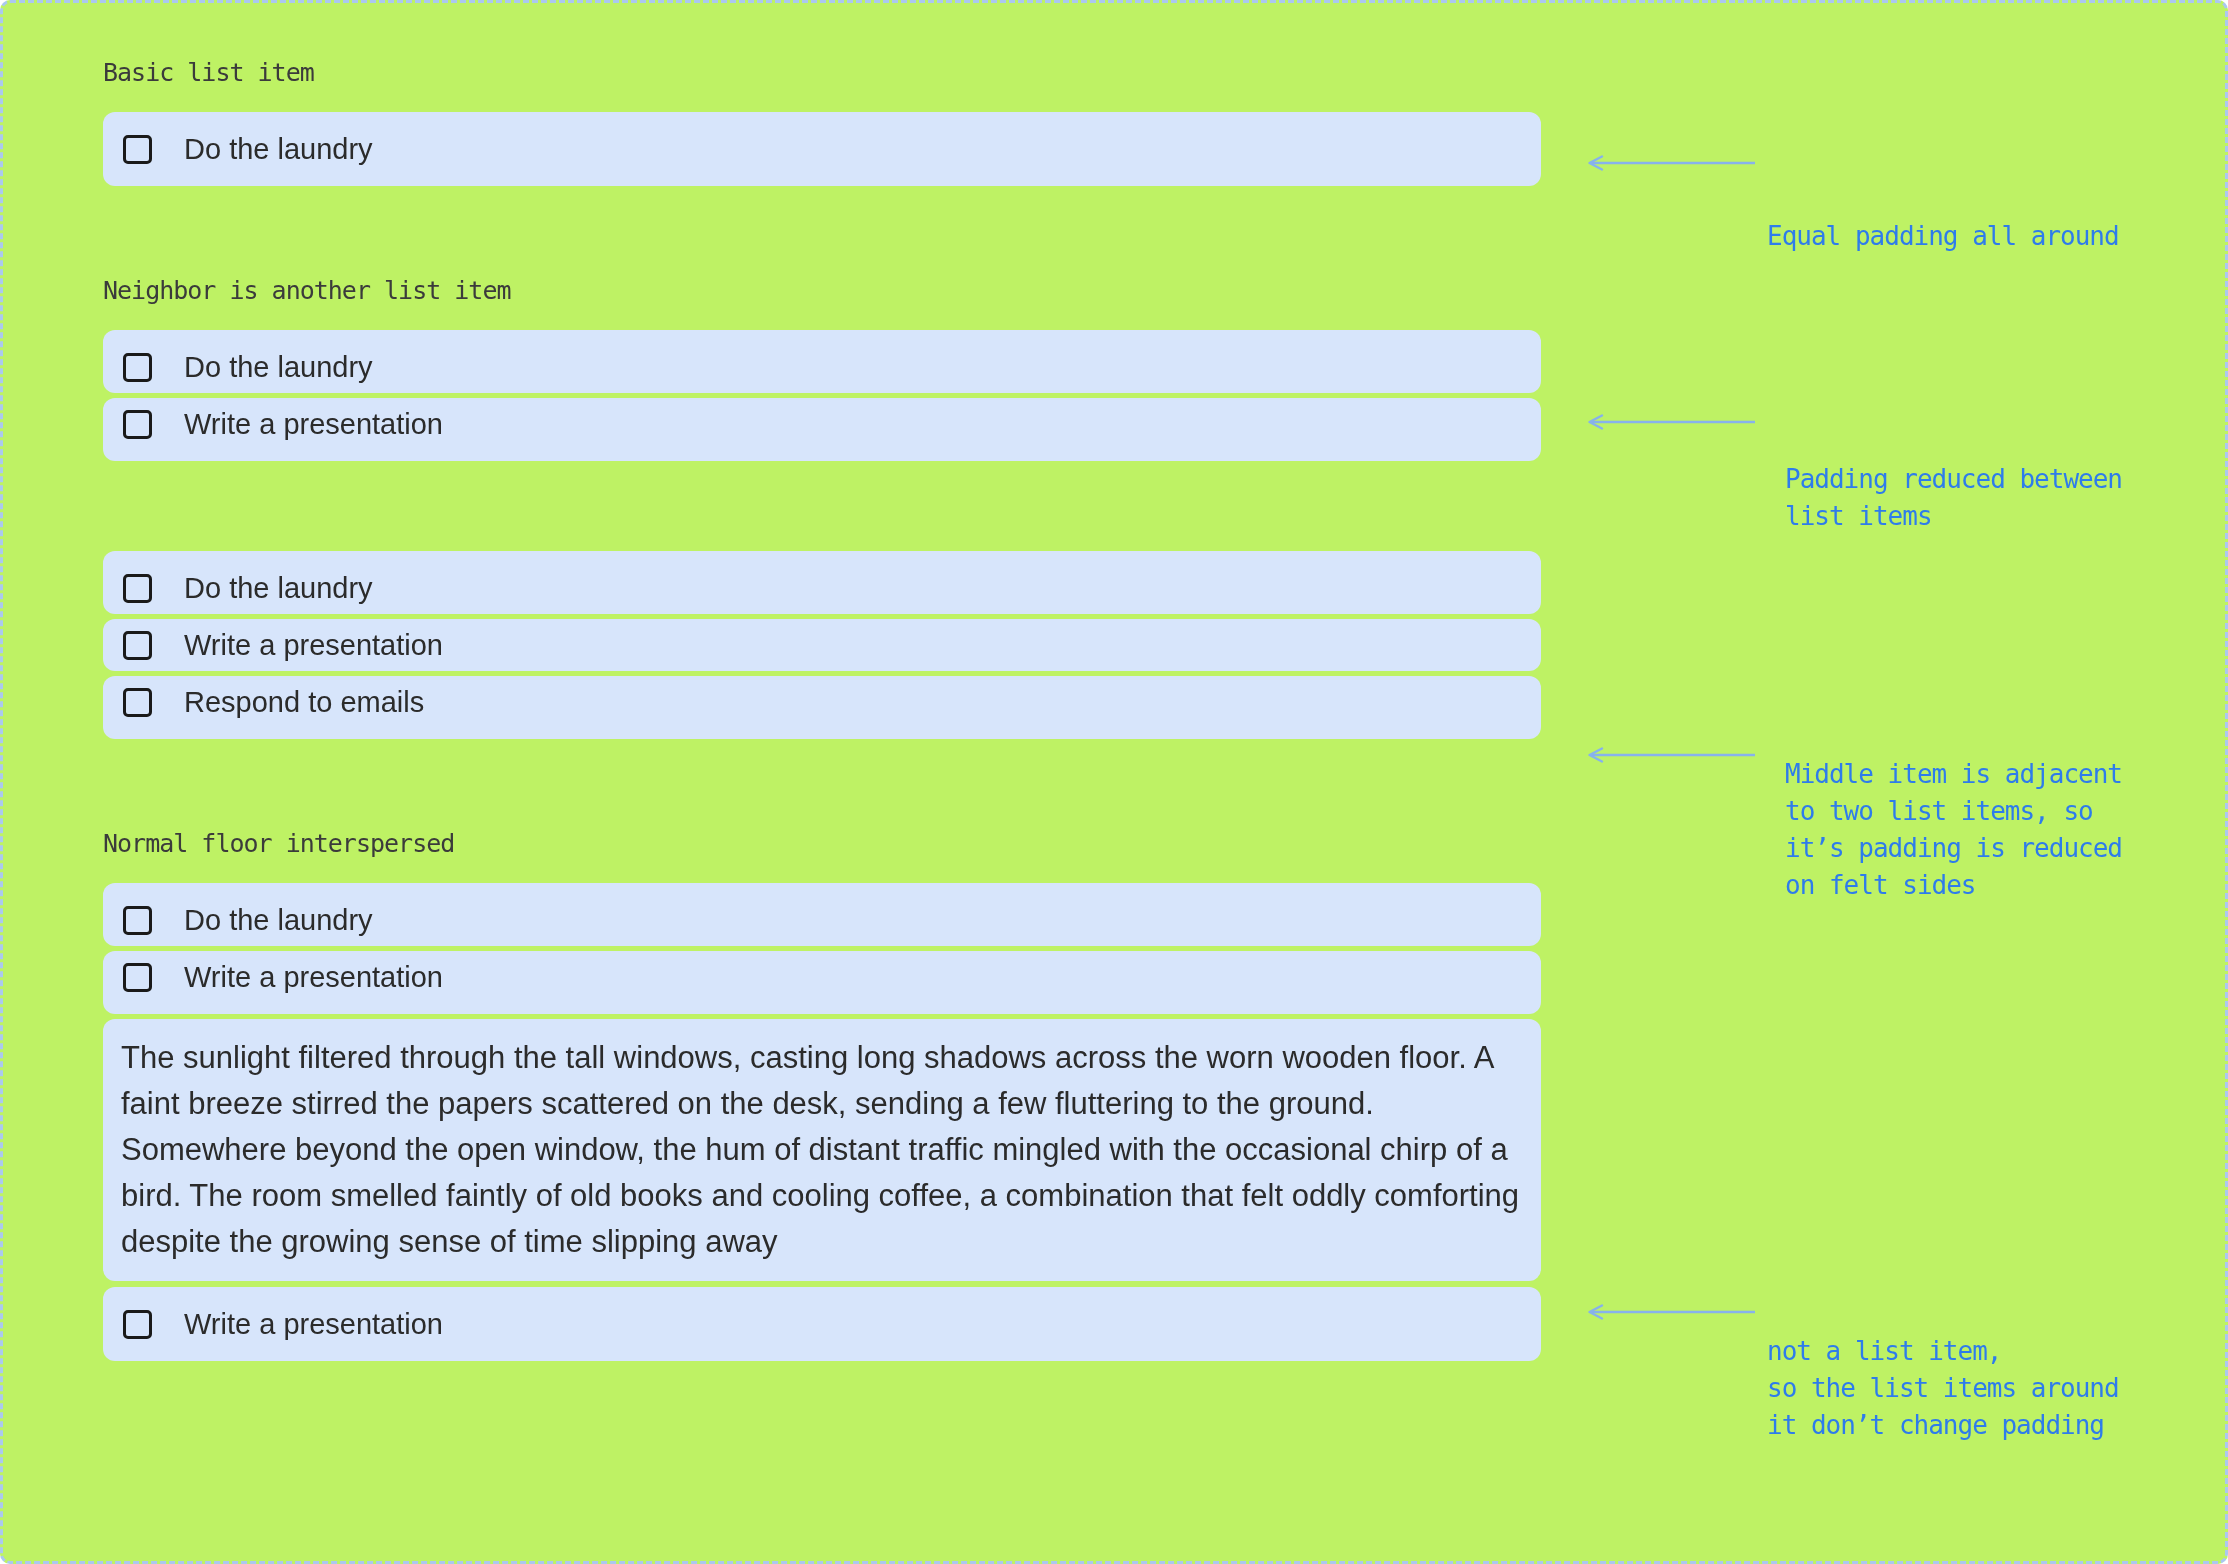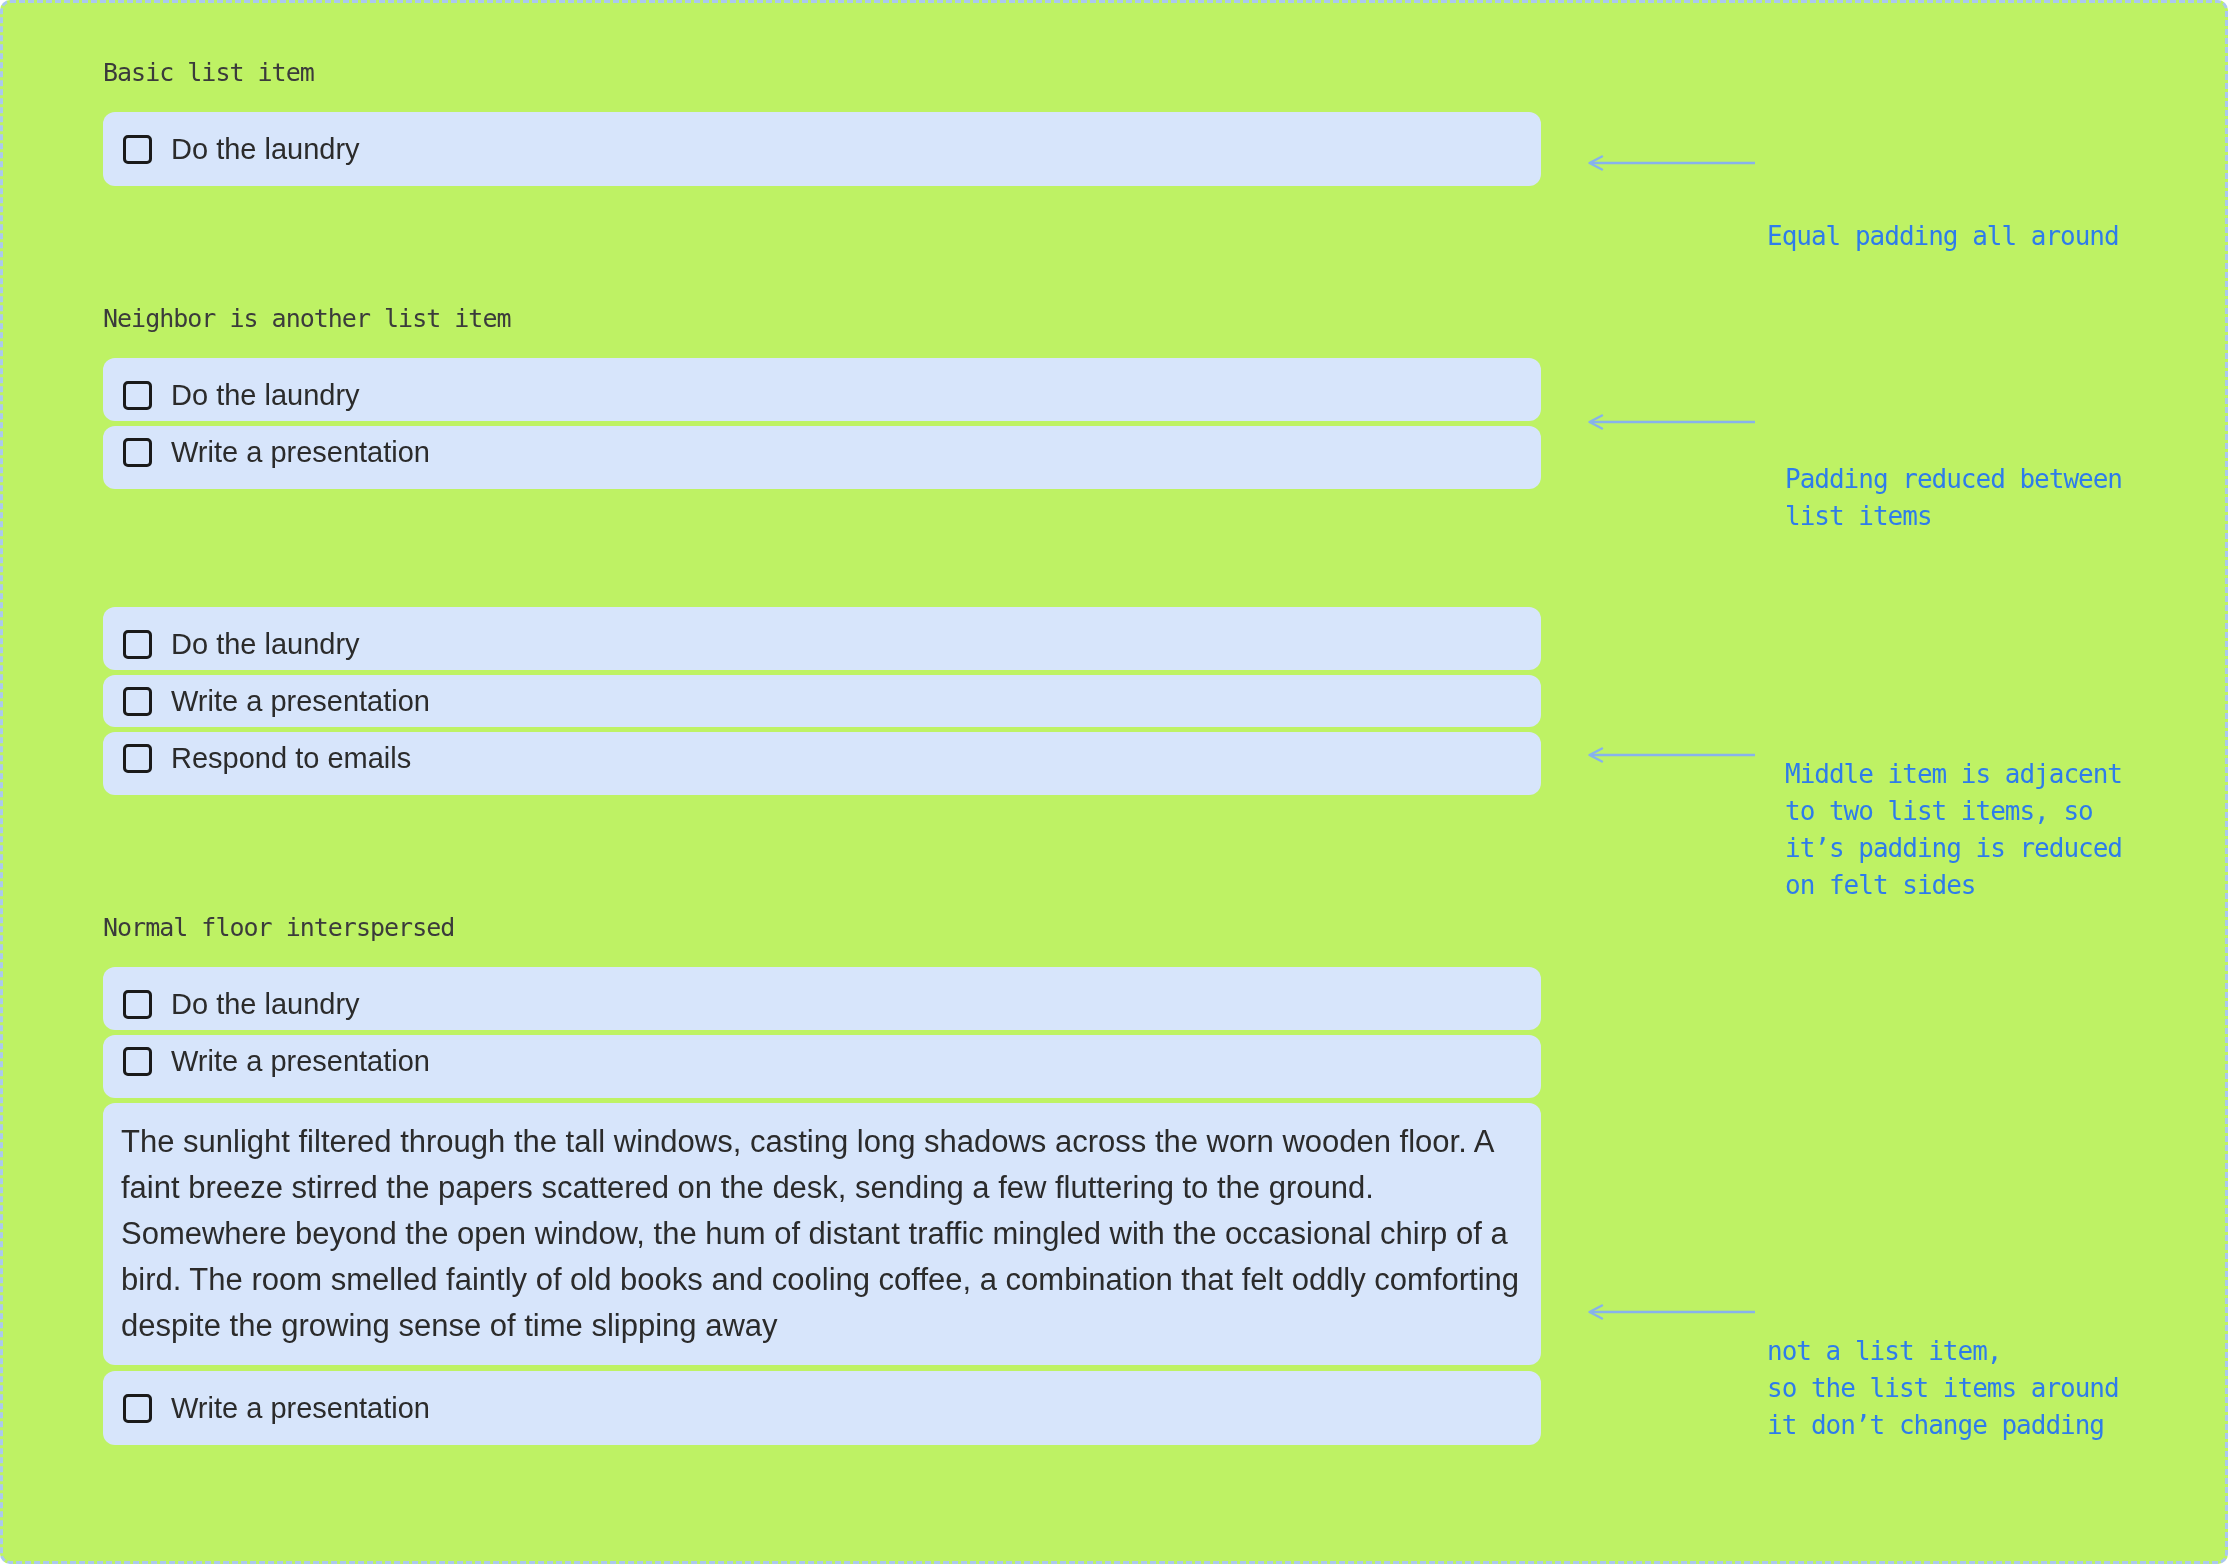--- a/index.html
+++ b/index.html
@@ -7,34 +7,34 @@
     position:relative;
     width:2228px;height:1564px;
     box-sizing:border-box;
     background:#bef264;
     border:3px dashed #abc8ef;
     border-radius:10px;
     overflow:hidden;
     font-family:"Liberation Sans", sans-serif;
   }
   .content{position:absolute;left:100px;top:55px;width:1438px;}
-  .section + .section{margin-top:118px;}
+  .section + .section{margin-top:90px;}
   .sec-title{
     margin:0 0 24px 0;
     font-family:"DejaVu Sans Mono", monospace;
     font-size:25px;line-height:30px;font-weight:500;
     color:#3b3b3b;letter-spacing:-1px;
   }
   .block{
     background:#d7e5fb;
     border-radius:12px;
     box-sizing:border-box;
   }
   .block + .block{margin-top:5px;}
-  .todo{display:flex;align-items:center;gap:19px;padding-left:20px;padding-right:20px;}
+  .todo{display:flex;align-items:center;gap:32px;padding-left:20px;padding-right:20px;}
   .pt-full{padding-top:22px;}  .pb-full{padding-bottom:22px;}
   .pt-red{padding-top:11px;}   .pb-red{padding-bottom:11px;}
   .checkbox{
     flex:none;width:29px;height:29px;
     box-sizing:border-box;
     border:3px solid #1a1a1a;border-radius:5px;
     background:transparent;
   }
   .todo-label{font-size:29px;line-height:30px;color:#2b2b2b;}
   .para{

